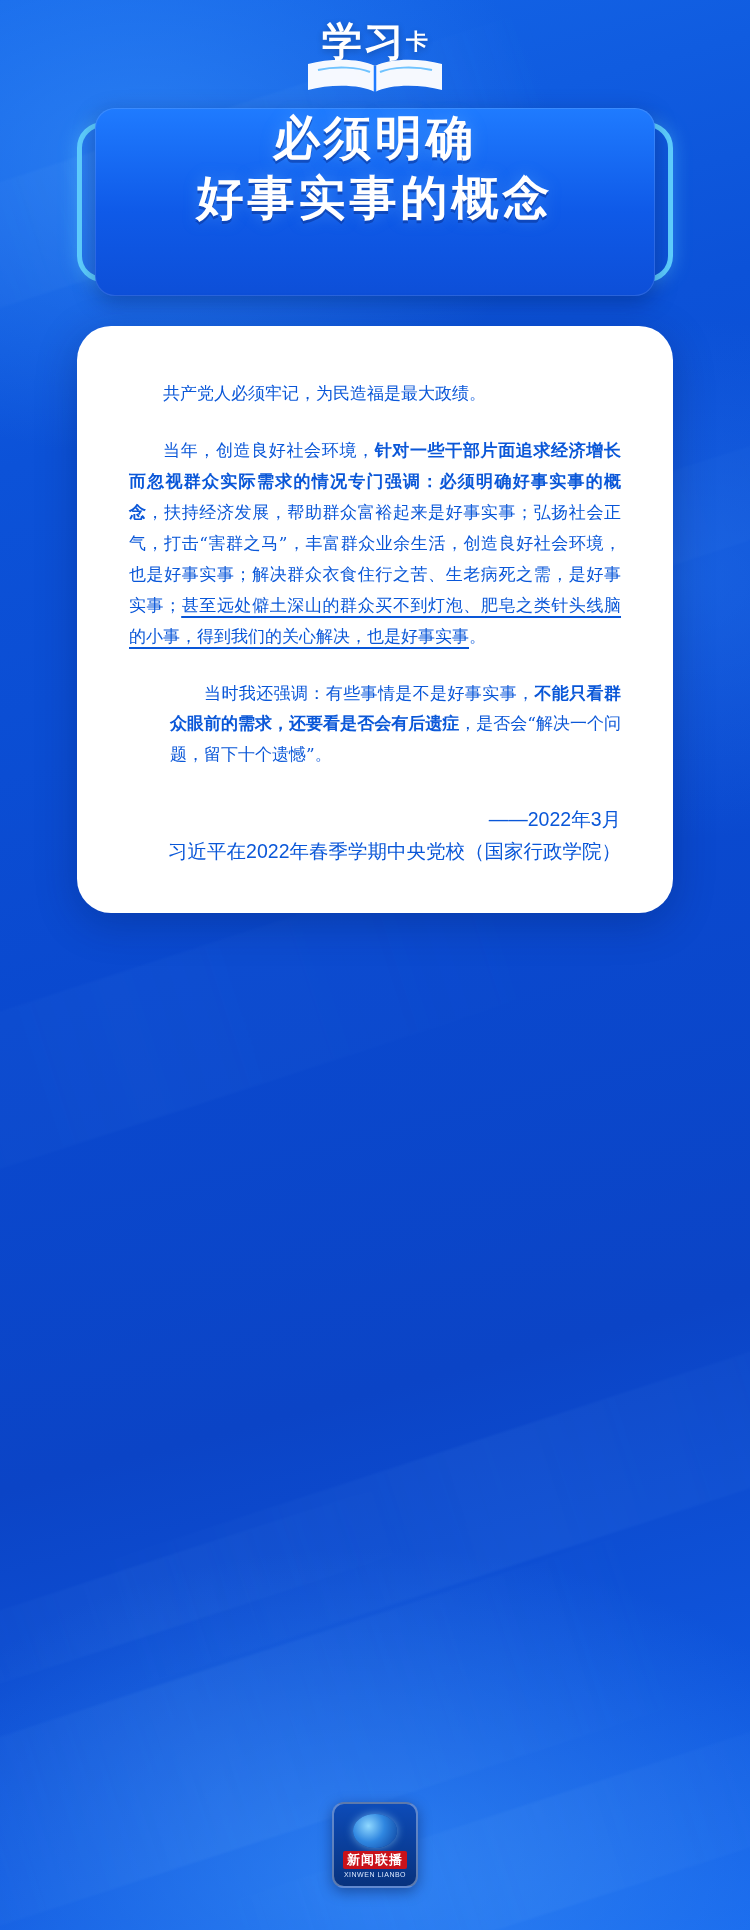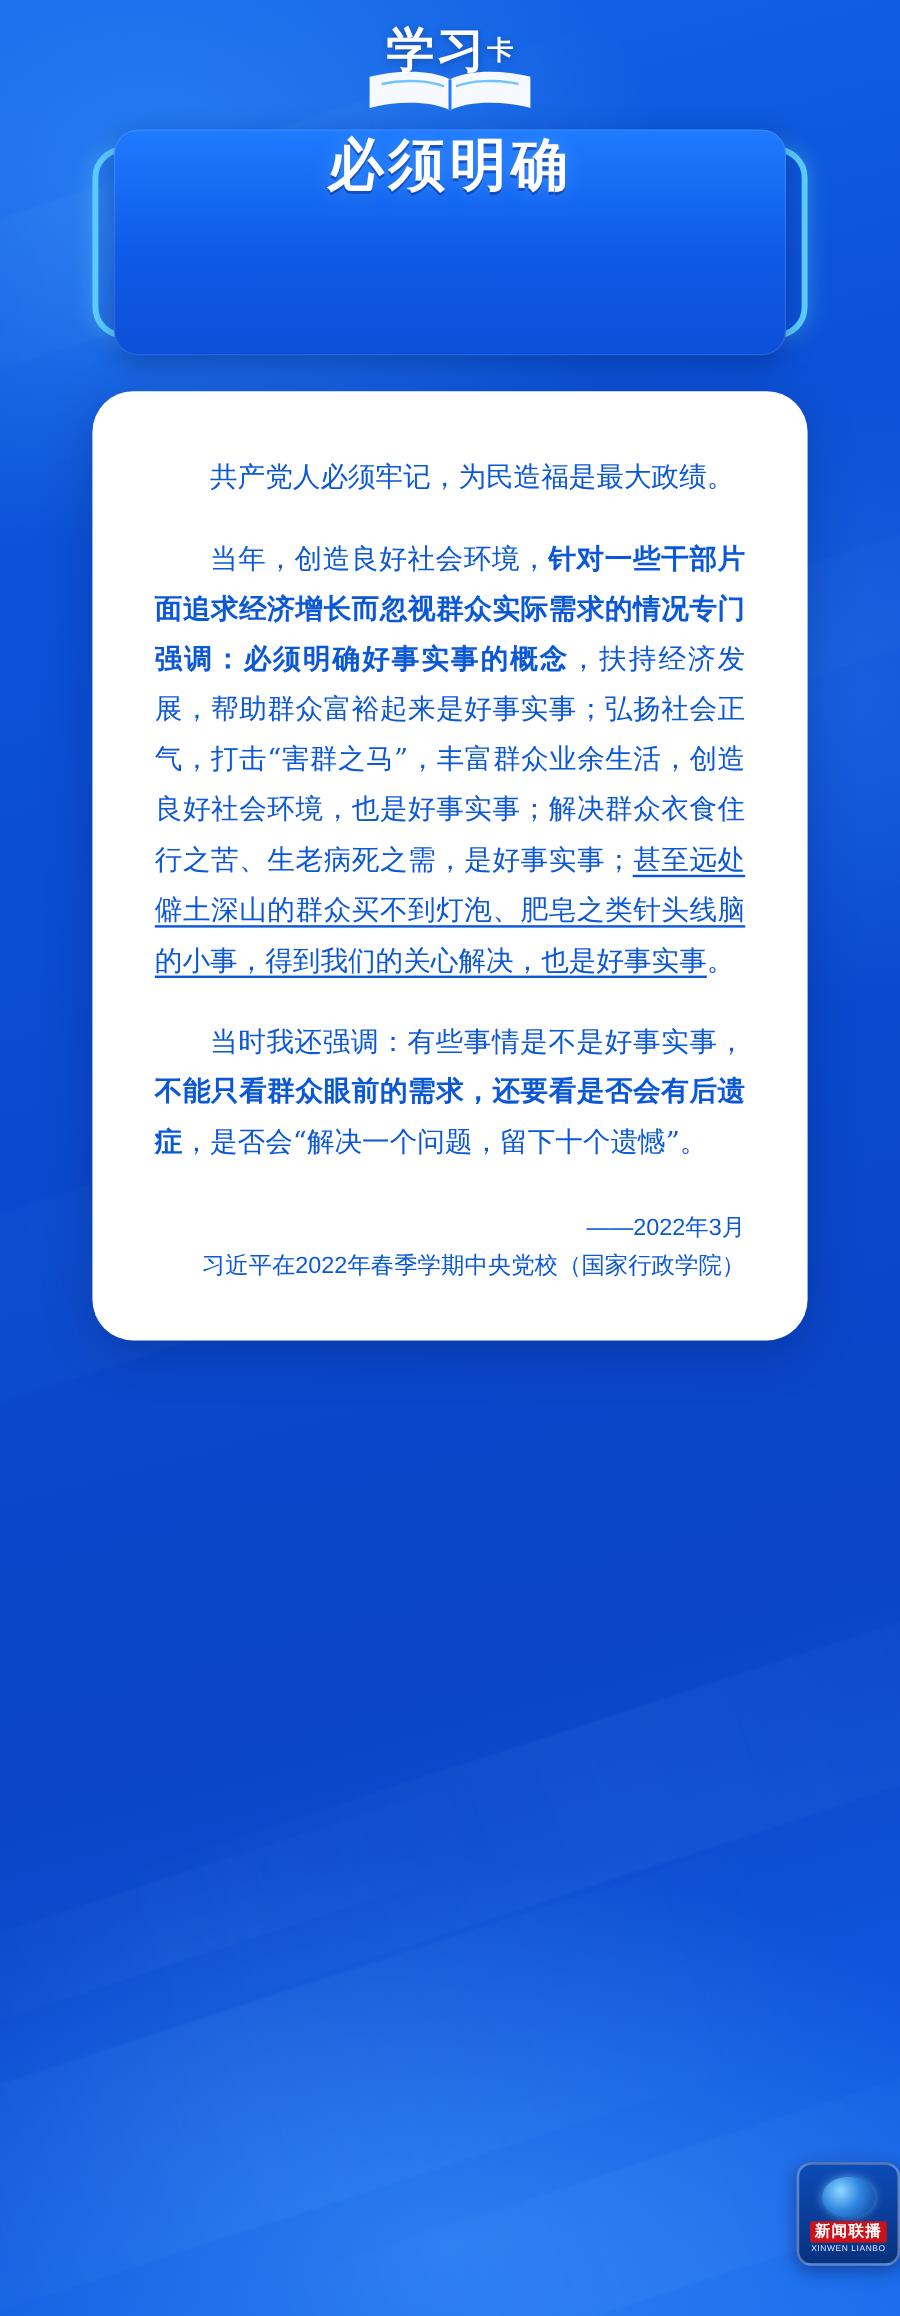--- a/index.html
+++ b/index.html
@@ -131,28 +131,28 @@
     margin: 44px auto 0;
     width: 596px;
     background: #ffffff;
     border-radius: 34px;
     box-shadow: 0 10px 40px rgba(2,25,90,0.30);
     padding: 52px 52px 46px;
     box-sizing: border-box;
   }
   .para {
     font-family: "DejaVu Serif", "Liberation Serif", serif;
-    font-size: 23px;
+    font-size: 17px;
     line-height: 1.82;
     color: #0a57d8;
     text-align: justify;
     margin: 0 0 26px;
     text-indent: 2em;
   }
-  .para:last-of-type { margin-bottom: 30px; }
+  .para:last-of-type { margin-bottom: 30px; margin-left: 41px; }
   .para b {
     font-family: "DejaVu Sans", sans-serif;
     font-weight: 700;
     color: #0a57d8;
   }
   .para u {
     text-decoration: underline;
     text-underline-offset: 5px;
     text-decoration-thickness: 1.5px;
   }
@@ -166,21 +166,21 @@
     line-height: 1.62;
   }
 
   
   .footer {
     position: absolute;
     left: 0;
     right: 0;
     bottom: 42px;
     display: flex;
-    justify-content: flex-end;
+    justify-content: center;
   }
   .badge {
     width: 82px;
     height: 82px;
     border-radius: 12px;
     background: linear-gradient(180deg, #0d4bb8 0%, #07327e 100%);
     border: 2px solid rgba(255,255,255,0.35);
     display: flex;
     flex-direction: column;
     align-items: center;
@@ -246,20 +246,21 @@
           <path d="M132 14 C114 10, 92 11, 80 16" stroke="#6fc3ff" stroke-width="2" fill="none"></path>
         </svg>
       </div>
     </div>
   </div>
 
   <div class="banner">
     <div class="banner-frame"></div>
     <div class="banner-inner">
       <div class="banner-line">必须明确</div>
+      <div class="banner-line">好事实事的概念</div>
     </div>
   </div>
 
   <div class="card">
     <div id="paragraphs">
         <p class="para"><span>共产党人必须牢记，为民造福是最大政绩。</span></p>
         <p class="para"><span>当年，创造良好社会环境，</span><b>针对一些干部片面追求经济增长而忽视群众实际需求的情况专门强调：必须明确好事实事的概念</b><span>，扶持经济发展，帮助群众富裕起来是好事实事；弘扬社会正气，打击“害群之马”，丰富群众业余生活，创造良好社会环境，也是好事实事；解决群众衣食住行之苦、生老病死之需，是好事实事；</span><u>甚至远处僻土深山的群众买不到灯泡、肥皂之类针头线脑的小事，得到我们的关心解决，也是好事实事</u><span>。</span></p>
         <p class="para"><span>当时我还强调：有些事情是不是好事实事，</span><b>不能只看群众眼前的需求，还要看是否会有后遗症</b><span>，是否会“解决一个问题，留下十个遗憾”。</span></p>
       </div>
 

